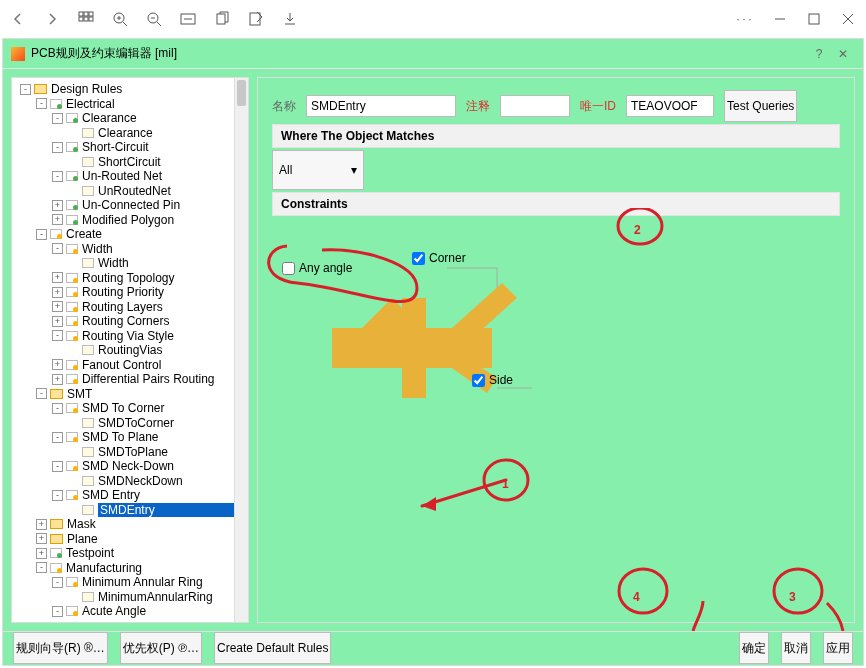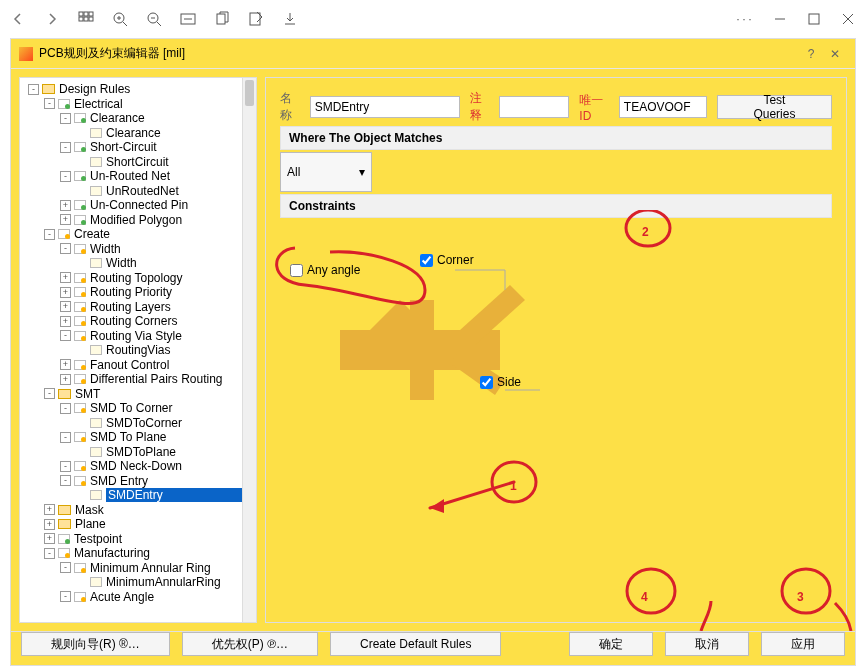--- a/index.html
+++ b/index.html
@@ -1,20 +1,20 @@
 <!DOCTYPE html>
 <html><head>
 <meta charset="utf-8">
 <style>
   *{box-sizing:border-box;font-family:"Microsoft YaHei","Segoe UI",sans-serif;font-size:12px;}
   body{margin:0;background:#fff;width:866px;height:668px;overflow:hidden;}
   .topbar{height:38px;display:flex;align-items:center;padding:0 10px;gap:18px;color:#555;}
   .topbar .spacer{flex:1}
   .topbar .ic{width:16px;height:16px;display:flex;align-items:center;justify-content:center;cursor:pointer;}
-  .dialog{margin:0 10px;border:1px solid #ddd;background:#fde047;height:628px;display:flex;flex-direction:column;position:relative;}
+  .dialog{margin:0 2px;border:1px solid #ddd;background:#86efac;height:628px;display:flex;flex-direction:column;position:relative;}
   .dlgtitle{height:30px;display:flex;align-items:center;padding:0 8px;border-bottom:1px solid #e5e5e5;}
   .dlgtitle .logo{width:14px;height:14px;background:linear-gradient(135deg,#f7b733,#fc4a1a);margin-right:6px;}
   .dlgtitle .t{flex:1;}
   .dlgtitle .hbtn{width:24px;text-align:center;cursor:pointer;color:#666;}
   .dlgbody{flex:1;display:flex;gap:8px;padding:8px;overflow:hidden;}
   .treewrap{width:238px;border:1px solid #ddd;background:#fff;overflow:hidden;position:relative;}
   .treescroll{position:absolute;right:0;top:0;width:14px;height:100%;background:#f0f0f0;border-left:1px solid #ddd;}
   .treescroll .thumb{position:absolute;left:2px;top:2px;right:2px;height:26px;background:#c8c8c8;border-radius:2px;}
   .tree{padding:4px 2px 4px 4px;line-height:14px;height:540px;overflow:hidden;}
   .node{display:flex;align-items:center;height:14.5px;white-space:nowrap;}
@@ -29,21 +29,21 @@
   .right{flex:1;border:1px solid #ddd;padding:12px 14px;display:flex;flex-direction:column;gap:2px;overflow:hidden;}
   .row1{display:flex;align-items:center;gap:10px;}
   .row1 label{color:#666;}
   .row1 input{height:22px;border:1px solid #bbb;padding:0 4px;}
   .shead{background:#f1f1f1;border:1px solid #e3e3e3;padding:4px 8px;font-weight:bold;}
   .combo{border:1px solid #bbb;background:#f7f7f7;width:92px;height:40px;display:flex;align-items:center;padding:0 6px;justify-content:space-between;cursor:pointer;}
   .constraints{position:relative;height:300px;}
   .chk{display:flex;align-items:center;gap:4px;}
   .chk input{width:13px;height:13px;margin:0;}
   .footer{height:34px;border-top:1px solid #e0e0e0;display:flex;align-items:flex-start;padding:0 10px;gap:12px;}
-  .btn{height:24px;border:1px solid #bbb;background:#f5f5f5;padding:0 29px;cursor:pointer;display:flex;align-items:center;}
+  .btn{height:32px;border:1px solid #bbb;background:#f5f5f5;padding:0 2px;cursor:pointer;display:flex;align-items:center;}
   .footer .spacer{flex:1;}
   svg.anno{position:absolute;pointer-events:none;}
 </style>
 </head>
 <body>
 
 <div class="topbar">
   <span class="ic">
       <svg width="16" height="16">
         <path d="M10 3 L5 8 L10 13" stroke="#777" fill="none" stroke-width="1.5"></path>
@@ -288,20 +288,26 @@
             <span class="sp" style="width: 52px;"></span>
             <span class="sp" style="width: 14px;"></span>
             <span class="doc leaf"></span>
             <span>SMDToPlane</span>
           </div>
           <div class="node">
             <span class="sp" style="width: 36px;"></span>
             <span class="tg">-</span>
             <span class="doc yellow"></span>
             <span>SMD Neck-Down</span>
+          </div>
+          <div class="node">
+            <span class="sp" style="width: 52px;"></span>
+            <span class="sp" style="width: 14px;"></span>
+            <span class="doc leaf"></span>
+            <span>SMDNeckDown</span>
           </div>
           <div class="node">
             <span class="sp" style="width: 36px;"></span>
             <span class="tg">-</span>
             <span class="doc yellow"></span>
             <span>SMD Entry</span>
           </div>
           <div class="node">
             <span class="sp" style="width: 52px;"></span>
             <span class="sp" style="width: 14px;"></span>

